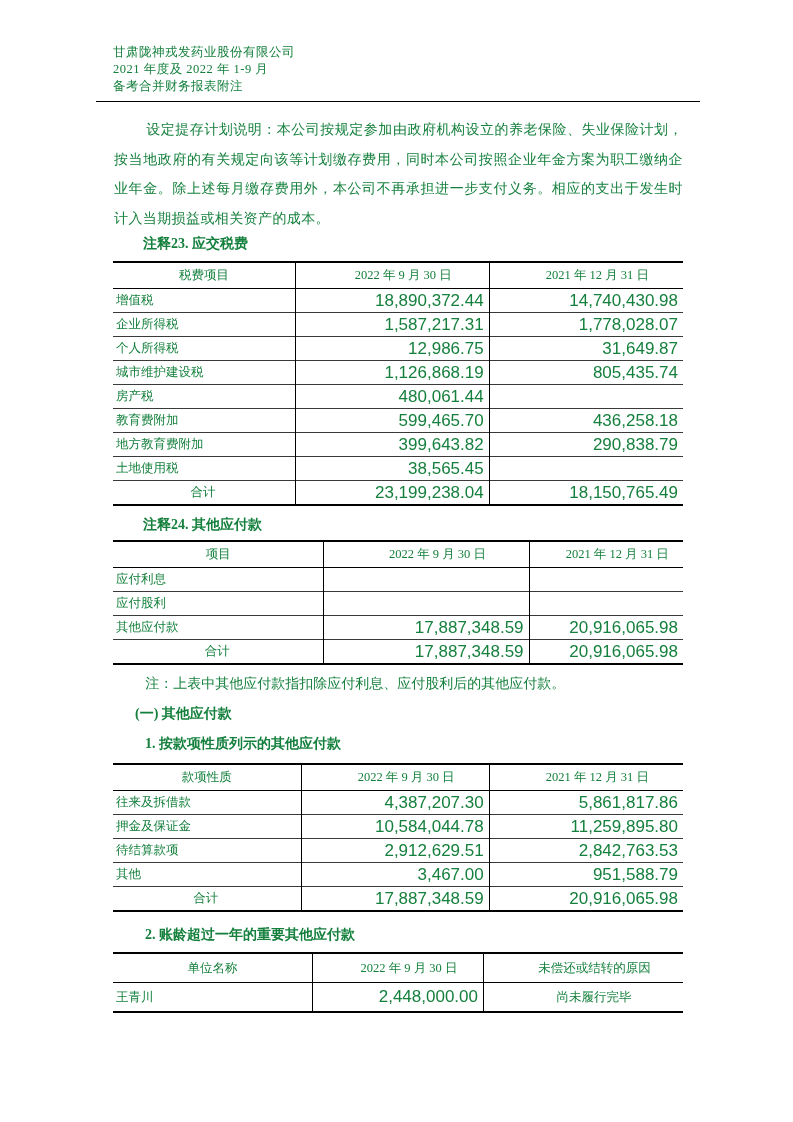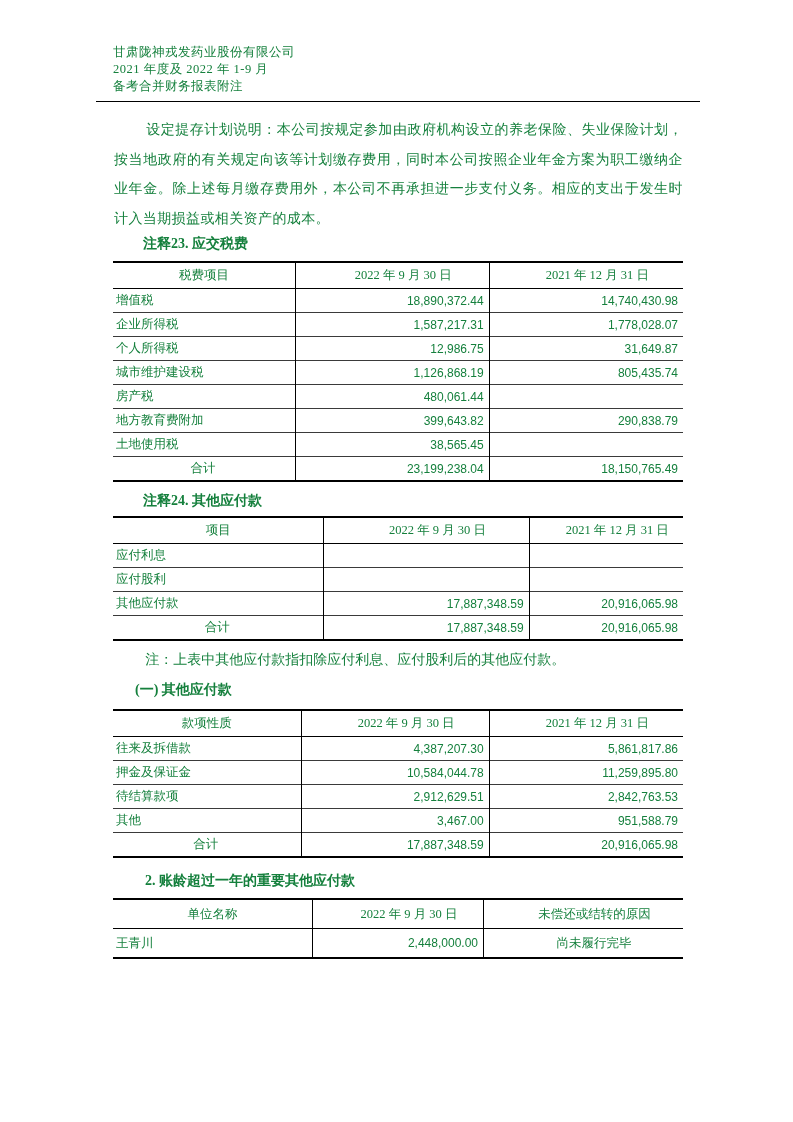--- a/index.html
+++ b/index.html
@@ -43,21 +43,21 @@
     font-weight:normal; text-align:center;
     height:25px; border-bottom:1.5px solid #000;
     padding:0 4px; overflow:hidden; white-space:nowrap;
   }
   .fin-table td {
     height:23px; border-top:1px solid #3a3a3a;
     padding:0 5px 0 3px; overflow:hidden; white-space:nowrap;
     text-align:left;
   }
   .fin-table th + th, .fin-table td + td { border-left:1px solid #000;padding-left:26px; }
-  .fin-table td.num { text-align:right; font-family:"Liberation Sans","DejaVu Sans",sans-serif; font-size:12px; }
+  .fin-table td.num { text-align:right; font-family:"Liberation Sans","DejaVu Sans",sans-serif; font-size:17px; }
   .fin-table tr.total-row td:first-child { text-align:center; }
 
   table.t1 { margin-top:8px; }
   table.t2 { margin-top:6px; }
   table.t3 { margin-top:10px; }
   table.t4 { margin-top:8px; }
   .t4 th, .t4 td { height:28px; }
   .t4 td:nth-child(3) { text-align:center; }
 
   .t1 col:nth-child(1){width:32%} .t1 col:nth-child(2){width:34%} .t1 col:nth-child(3){width:34%}
@@ -119,20 +119,25 @@
             <td>城市维护建设税</td>
             <td class="num">1,126,868.19</td>
             <td class="num">805,435.74</td>
           </tr>
           <tr>
             <td>房产税</td>
             <td class="num">480,061.44</td>
             <td></td>
           </tr>
           <tr>
+            <td>教育费附加</td>
+            <td class="num">599,465.70</td>
+            <td class="num">436,258.18</td>
+          </tr>
+          <tr>
             <td>地方教育费附加</td>
             <td class="num">399,643.82</td>
             <td class="num">290,838.79</td>
           </tr>
           <tr>
             <td>土地使用税</td>
             <td class="num">38,565.45</td>
             <td></td>
           </tr>
           <tr class="total-row">
@@ -177,20 +182,21 @@
             <td>合计</td>
             <td class="num">17,887,348.59</td>
             <td class="num">20,916,065.98</td>
           </tr>
         </tbody>
       </table>
 
     <p class="note-line">注：上表中其他应付款指扣除应付利息、应付股利后的其他应付款。</p>
 
     <h3 class="section-title">(一) 其他应付款</h3>
+    <h3 class="sub-title">1. 按款项性质列示的其他应付款</h3>
     <table class="fin-table t3">
       <colgroup>
           <col>
           <col>
           <col>
         </colgroup>
     <thead>
           <tr>
             <th>款项性质</th>
             <th>2022 年 9 月 30 日</th>

